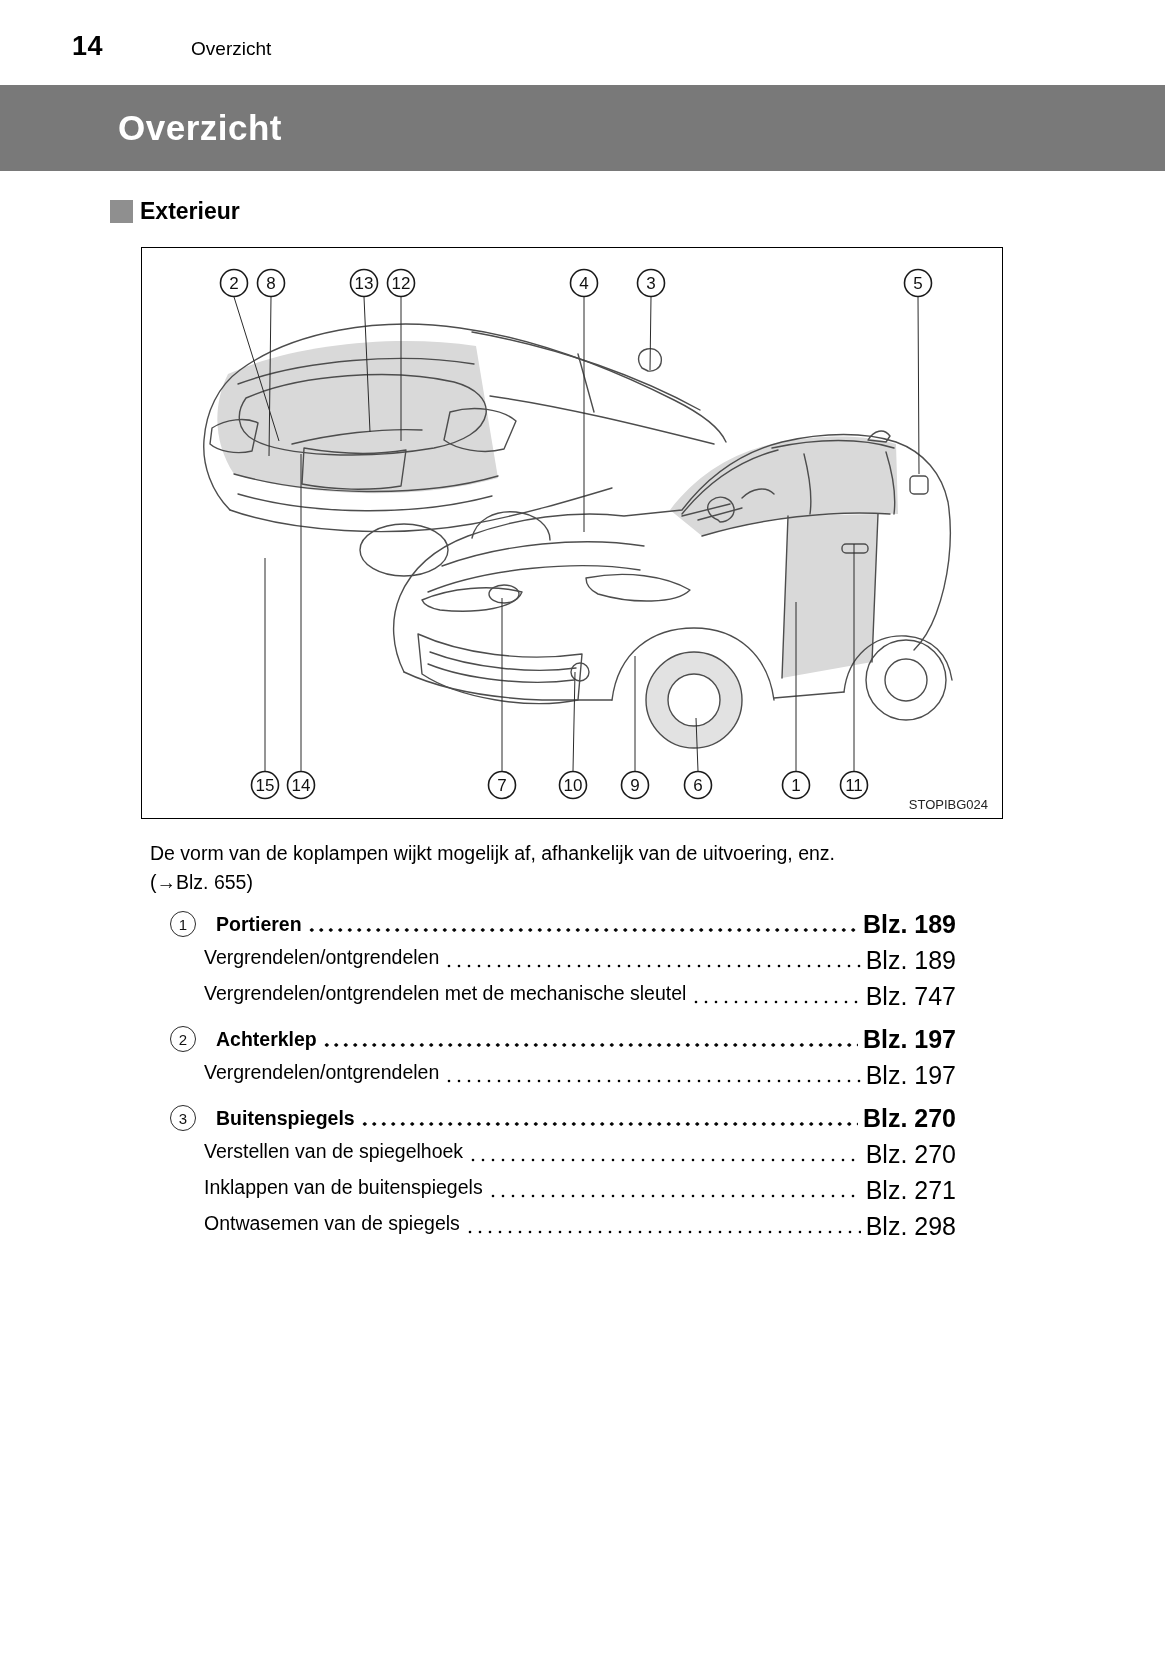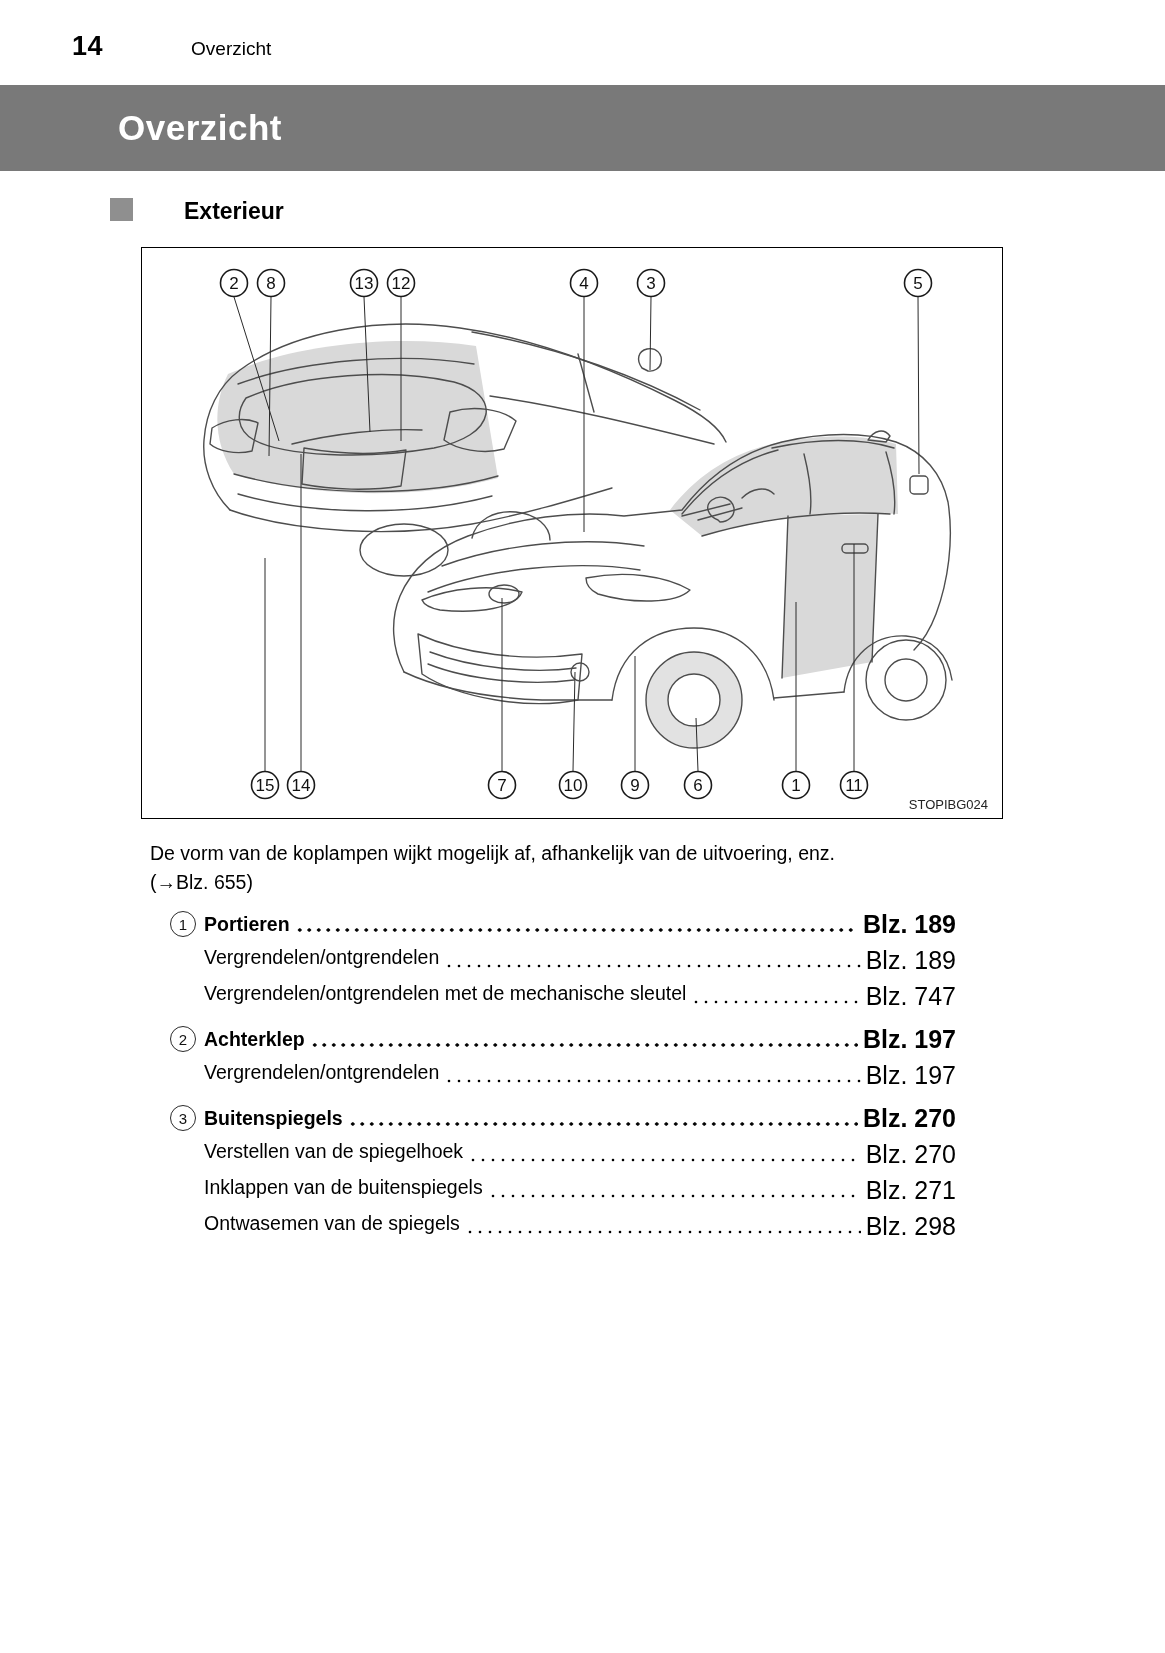--- a/index.html
+++ b/index.html
@@ -11,42 +11,42 @@
   }
   
   .running-header { height:76px; display:flex; align-items:flex-end; padding:0 0 16px 72px; }
   .page-num { font-size:27px; font-weight:bold; letter-spacing:.5px; line-height:1; }
   .running-title { font-size:19px; margin-left:88px; line-height:1.1; }
   
   .banner { height:86px; background:#797979; margin-top:9px; display:flex; align-items:center; padding-left:118px; }
   .banner h1 { color:#fff; font-size:35px; font-weight:bold; letter-spacing:.5px; }
   
   .content { padding-left:110px; }
-  .section-heading { margin-top:27px; display:flex; align-items:flex-start;gap:44px; }
+  .section-heading { margin-top:27px; display:flex; align-items:center; }
   .section-square { width:23px; height:23px; background:#8f8f8f; margin-right:7px; flex:0 0 auto; }
   .section-title { font-size:23px; font-weight:bold; }
   
   .diagram { margin-top:22px; margin-left:31px; width:862px; height:572px; border:1px solid #000; background:#fff; }
   .figure-svg { display:block; }
   .figure-svg text.callout-num { font-size:17px; fill:#111; font-family:"Liberation Sans","DejaVu Sans",sans-serif; }
   .figure-svg text.fig-code { font-size:13px; fill:#222; font-family:"Liberation Sans","DejaVu Sans",sans-serif; }
   
   .note { margin:20px 0 4px 40px; font-size:19.5px; line-height:1.5; width:820px; }
   .note .ref { display:block; }
   
   .toc { margin:10px 0 0 60px; width:786px; }
   .toc-group { margin-top:12px; }
   .toc-group + .toc-group { margin-top:14px; }
   .toc-main { display:flex; align-items:center; margin-bottom:7px; }
   .circle-num {
     flex:0 0 auto; width:26px; height:26px; border:1.5px solid #2b2b2b; border-radius:50%;
     font-size:15px; line-height:1; display:flex; align-items:center; justify-content:center;
     margin-right:8px; color:#111;
   }
-  .toc-title { font-size:19.5px; font-weight:bold; white-space:nowrap; }
+  .toc-title { font-size:19.5px; font-weight:bold; white-space:nowrap;margin-left:12px; }
   .toc-page { font-size:25px; white-space:nowrap; }
   .toc-main .toc-page { font-weight:bold; }
   .leader {
     flex:1 1 auto; height:20px; margin:0 5px; align-self:center;
     background-image:radial-gradient(circle, #000 1.2px, transparent 1.65px);
     background-size:10px 20px; background-repeat:repeat-x; background-position:0 6px;
   }
   .leader.bold {
     background-image:radial-gradient(circle, #000 1.45px, transparent 1.9px);
     background-size:9.5px 20px;

